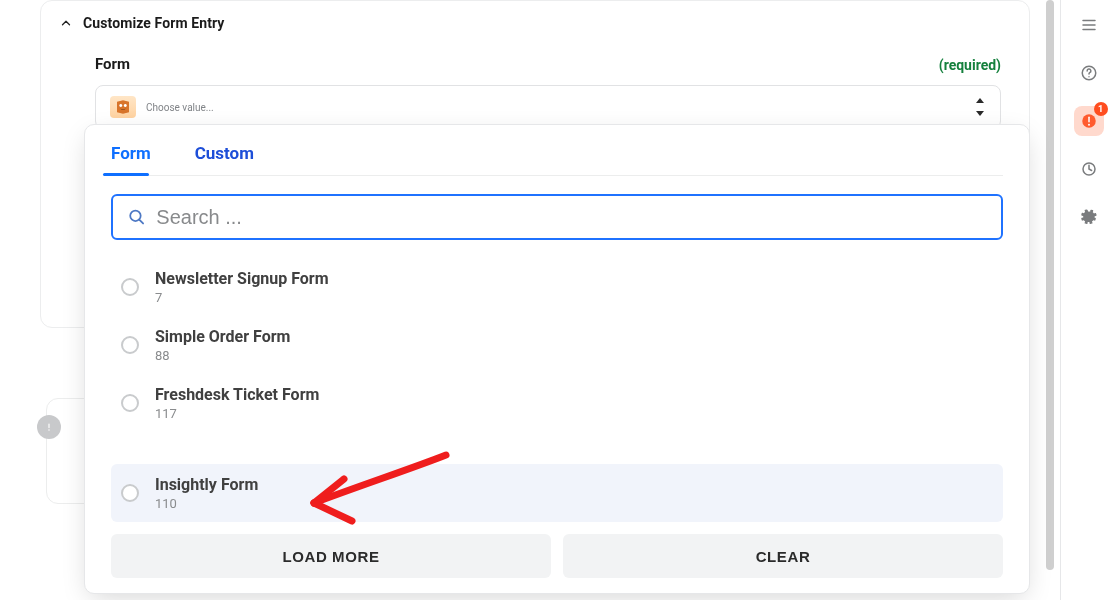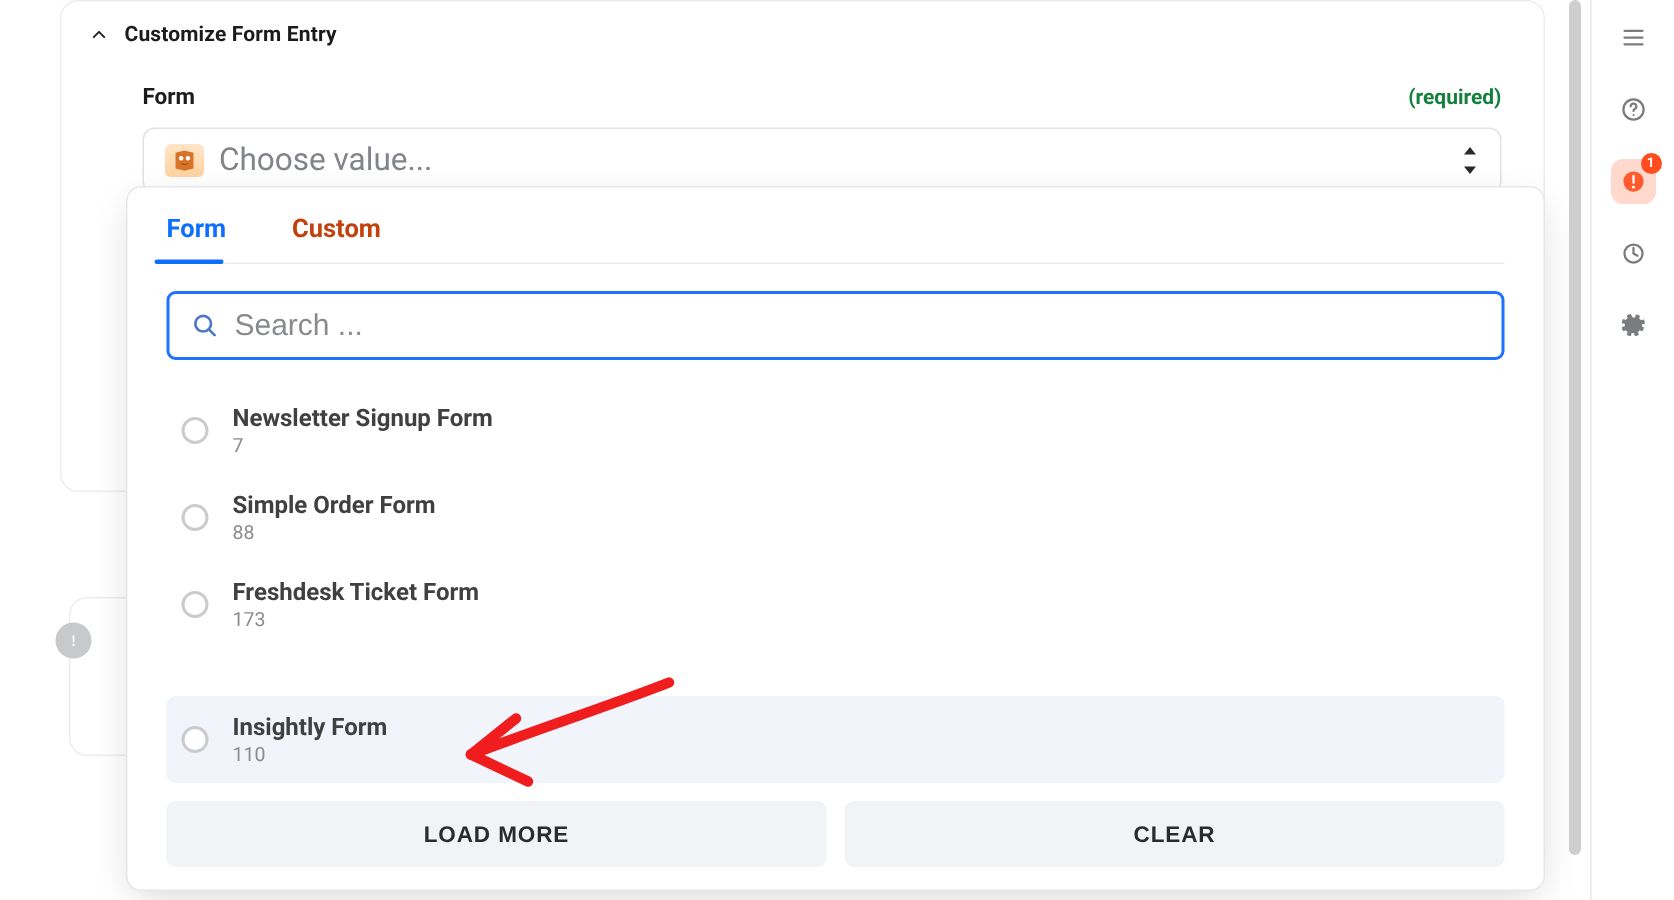--- a/index.html
+++ b/index.html
@@ -16,27 +16,27 @@
   .card-header-title { font-size: 14px; font-weight: 700; letter-spacing: 0.1px; }
 
   .field-row { display: flex; align-items: flex-end; justify-content: space-between; padding: 18px 28px 6px 54px; }
   .field-label { font-size: 15px; font-weight: 700; }
   .required { font-size: 14px; color: #15803d; font-weight: 700; }
 
   .select-box { margin: 6px 28px 0 54px; height: 44px; border: 1px solid #e1e2e4; border-radius: 8px; display: flex; align-items: center; padding: 0 14px; gap: 10px; justify-content: space-between; cursor: pointer; }
   .select-left { display: flex; align-items: center; gap: 10px; }
   .wp-icon { width: 26px; height: 22px; border-radius: 4px; background: linear-gradient(180deg,#ffe6c7 0%, #ffd2a0 100%); display:flex; align-items:center; justify-content:center; }
   .wp-icon svg { width: 18px; height: 16px; }
-  .placeholder { color: #818488; font-size: 21px; }
+  .placeholder { color: #818488; font-size: 10px; }
   .sort-icon { color: #2a2a2a; }
 
   
   .popover { position: absolute; left: 84px; top: 124px; width: 946px; height: 470px; background: #fff; border: 1px solid #e6e7e9; border-radius: 10px; box-shadow: 0 8px 28px -6px rgba(0,0,0,0.18); z-index: 20; overflow: hidden; }
   .tabs { display: flex; gap: 0; padding: 6px 26px 0 26px; }
-  .tab { padding: 12px 16px 12px 0; margin-right: 28px; font-size: 17px; font-weight: 700; color: #c2410c; cursor: pointer; position: relative; }
+  .tab { padding: 12px 16px 12px 0; margin-right: 28px; font-size: 17px; font-weight: 700; color: #1d4ed8; cursor: pointer; position: relative; }
   .tab.active { color: #0e6fff; }
   .tab.active::after { content: ""; position: absolute; left: -8px; right: 18px; bottom: -1px; height: 3px; background: #0e6fff; border-radius: 3px; }
   .tab-divider { height: 1px; background: #eceded; margin: 0 26px; }
 
   .search-wrap { margin: 18px 26px 0 26px; }
   .search-box { height: 46px; border: 2px solid #1f72ff; border-radius: 6px; display: flex; align-items: center; padding: 0 14px; gap: 10px; }
   .search-box svg { color: #4d78c4; }
   .search-box input { border: none; outline: none; font-size: 20px; width: 100%; color: #333; }
   .search-box input::placeholder { color: #888a8c; }
 
@@ -152,21 +152,21 @@
           <div class="radio"></div>
           <div class="opt-text">
             <div class="name">Simple Order Form</div>
             <div class="id">88</div>
           </div>
         </div>
         <div class="option">
           <div class="radio"></div>
           <div class="opt-text">
             <div class="name">Freshdesk Ticket Form</div>
-            <div class="id">173</div>
+            <div class="id">117</div>
           </div>
         </div>
         <div class="option highlight">
           <div class="radio"></div>
           <div class="opt-text">
             <div class="name">Insightly Form</div>
             <div class="id">110</div>
           </div>
         </div>
       </div>

